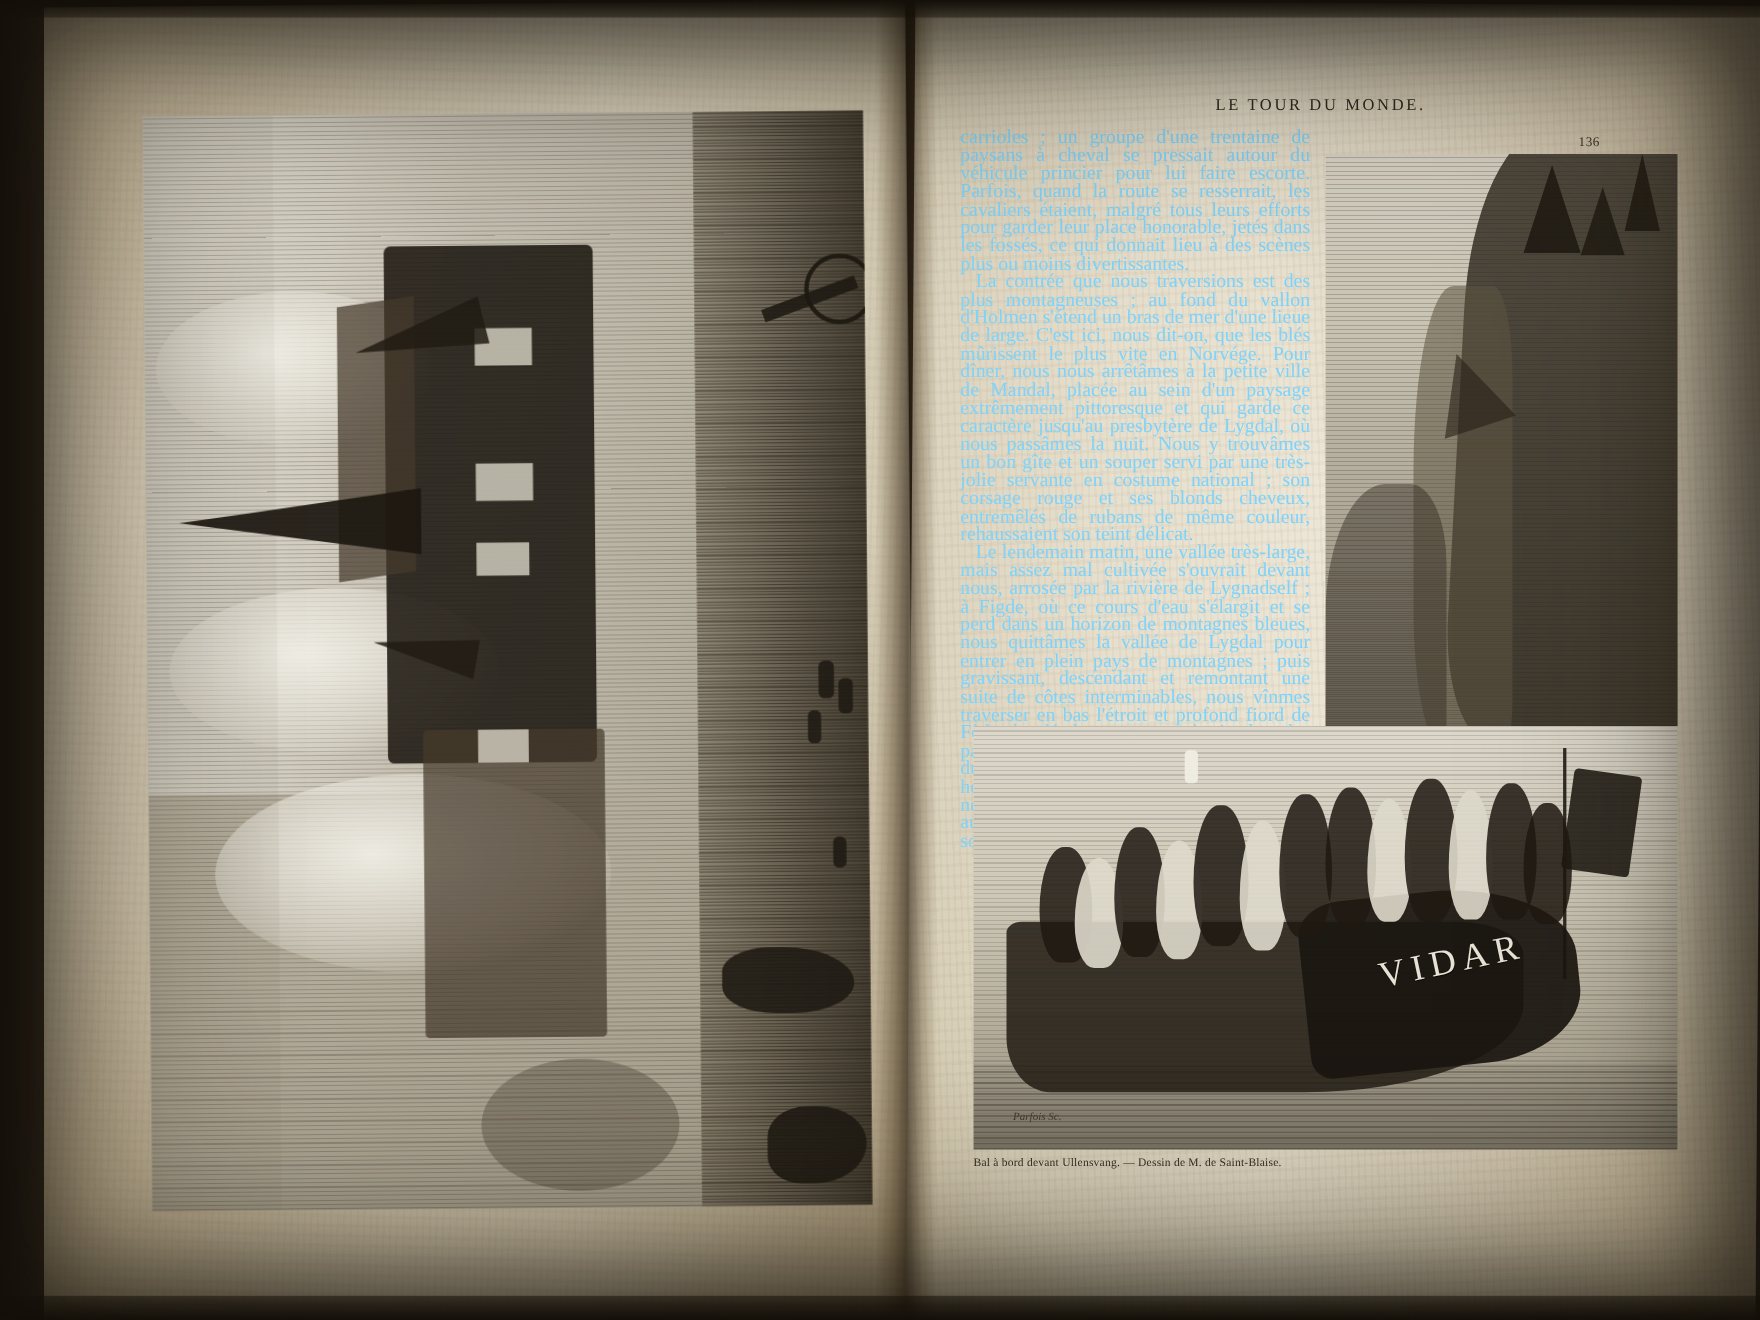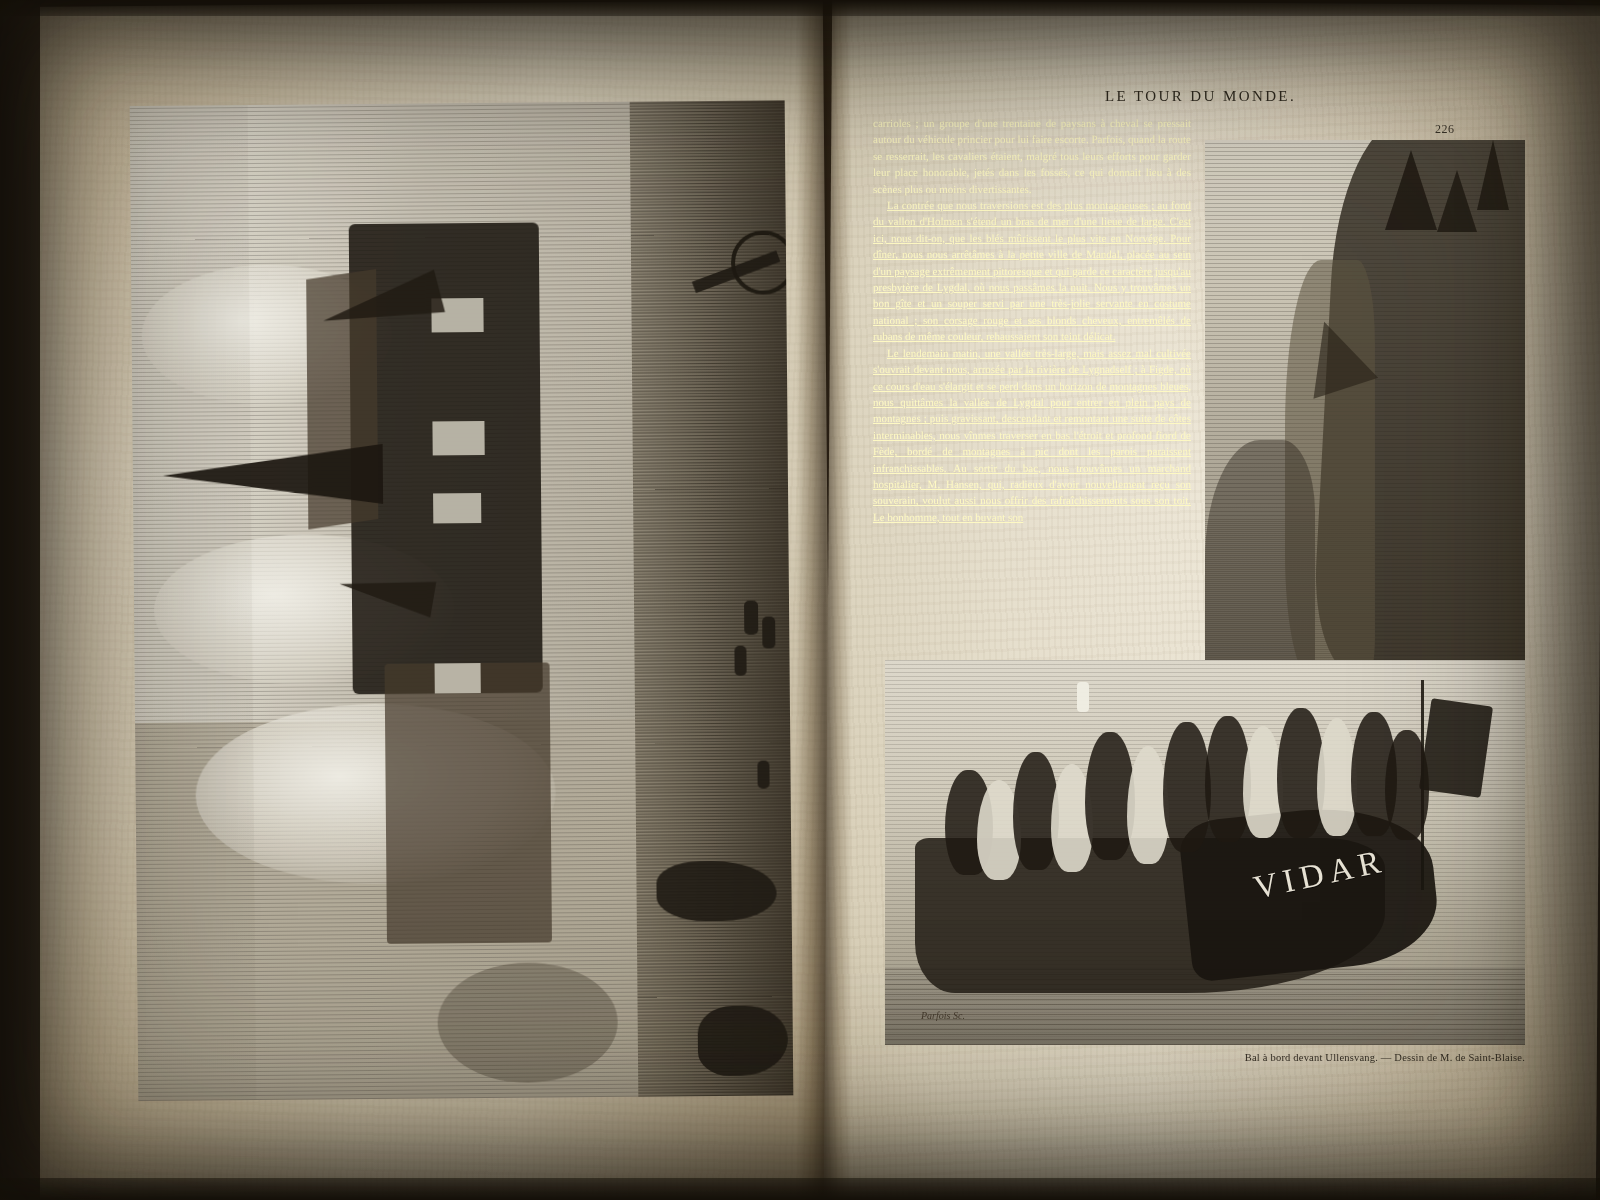--- a/index.html
+++ b/index.html
@@ -194,33 +194,32 @@
     font-size: 12px;
     color: #39332a;
     letter-spacing: .5px;
   }
 
   #text-column {
     position: absolute;
     left: 873px;
     top: 116px;
     width: 318px;
-    font-size: 11px;
+    font-size: 18px;
     line-height: 16.4px;
     text-align: justify;
-    color: #fef9c3;
+    color: #7dd3fc;
     font-family: "Liberation Serif", serif;
     text-rendering: geometricPrecision;
   }
   #text-column p {
     margin: 0;
   }
   #text-column p.indent {
     text-indent: 14px;
-    text-decoration: underline;
   }
 
   
   #cliff-engraving {
     position: absolute;
     left: 1205px;
     top: 140px;
     width: 320px;
     height: 520px;
     overflow: hidden;
@@ -308,21 +307,21 @@
     left: 36px; bottom: 24px;
     font-size: 10px;
     color: #433a2c;
     font-style: italic;
   }
   #boat-caption {
     position: absolute;
     left: 885px;
     top: 1052px;
     width: 640px;
-    text-align: right;
+    text-align: left;
     font-size: 10.5px;
     letter-spacing: .2px;
     color: #352f25;
     font-family: "Liberation Serif", serif;
   }
 
   
   #table-surface-left {
     position: absolute;
     left: 0; top: 0;
@@ -397,21 +396,21 @@
       <div id="left-plate-caption">Église de Lomb (xve p. 173). — Dessin de Karl Girardet d'après une photographie.</div>
     </div>
   </div>
 
   <div id="right-page">
     <div id="right-page-grain"></div>
     <div id="right-page-stain"></div>
   </div>
 
   <div id="right-running-head">LE TOUR DU MONDE.</div>
-  <div id="right-folio">226</div>
+  <div id="right-folio">136</div>
 
   <div id="text-column">
     <p>carrioles ; un groupe d'une trentaine de paysans à cheval se pressait autour du véhicule princier pour lui faire escorte. Parfois, quand la route se resserrait, les cavaliers étaient, malgré tous leurs efforts pour garder leur place honorable, jetés dans les fossés, ce qui donnait lieu à des scènes plus ou moins divertissantes.</p>
     <p class="indent">La contrée que nous traversions est des plus montagneuses ; au fond du vallon d'Holmen s'étend un bras de mer d'une lieue de large. C'est ici, nous dit-on, que les blés mûrissent le plus vite en Norvége. Pour dîner, nous nous arrêtâmes à la petite ville de Mandal, placée au sein d'un paysage extrêmement pittoresque et qui garde ce caractère jusqu'au presbytère de Lygdal, où nous passâmes la nuit. Nous y trouvâmes un bon gîte et un souper servi par une très-jolie servante en costume national ; son corsage rouge et ses blonds cheveux, entremêlés de rubans de même couleur, rehaussaient son teint délicat.</p>
     <p class="indent">Le lendemain matin, une vallée très-large, mais assez mal cultivée s'ouvrait devant nous, arrosée par la rivière de Lygnadself ; à Figde, où ce cours d'eau s'élargit et se perd dans un horizon de montagnes bleues, nous quittâmes la vallée de Lygdal pour entrer en plein pays de montagnes ; puis gravissant, descendant et remontant une suite de côtes interminables, nous vînmes traverser en bas l'étroit et profond fiord de Fède, bordé de montagnes à pic dont les parois paraissent infranchissables. Au sortir du bac, nous trouvâmes un marchand hospitalier, M. Hansen, qui, radieux d'avoir nouvellement reçu son souverain, voulut aussi nous offrir des rafraîchissements sous son toit. Le bonhomme, tout en buvant son</p>
   </div>
 
   <div id="cliff-engraving">
     <div class="engrave-hatch"></div>
     <div class="cliff-mass" style="left:120px; top:-20px; width:230px; height:560px; border-radius:30% 0 0 20%; transform:rotate(3deg);"></div>

